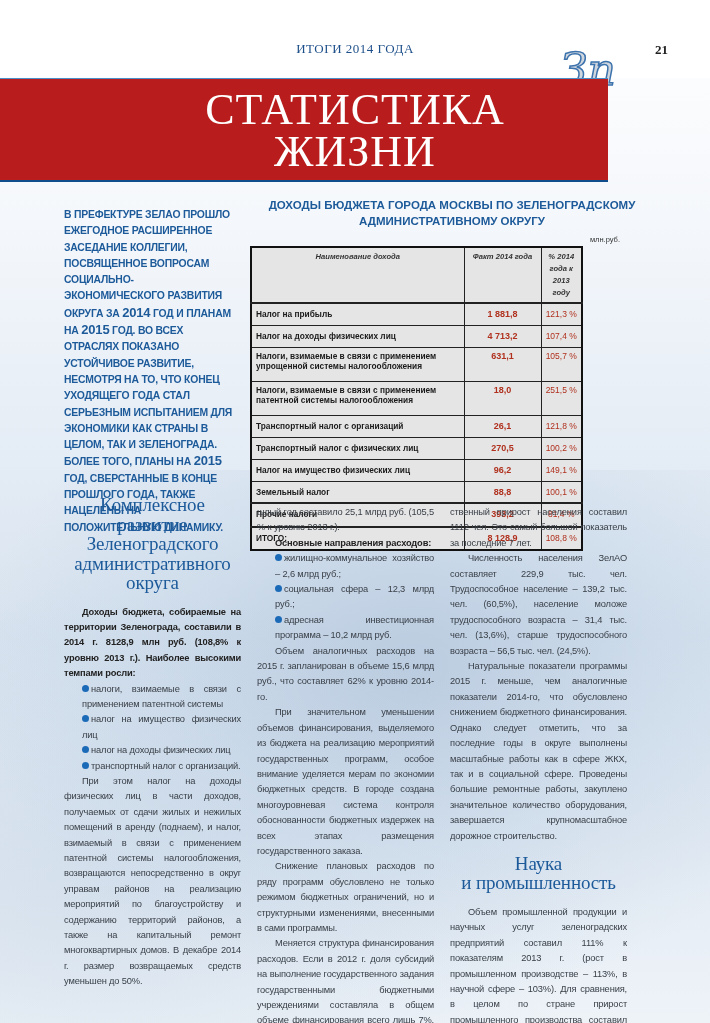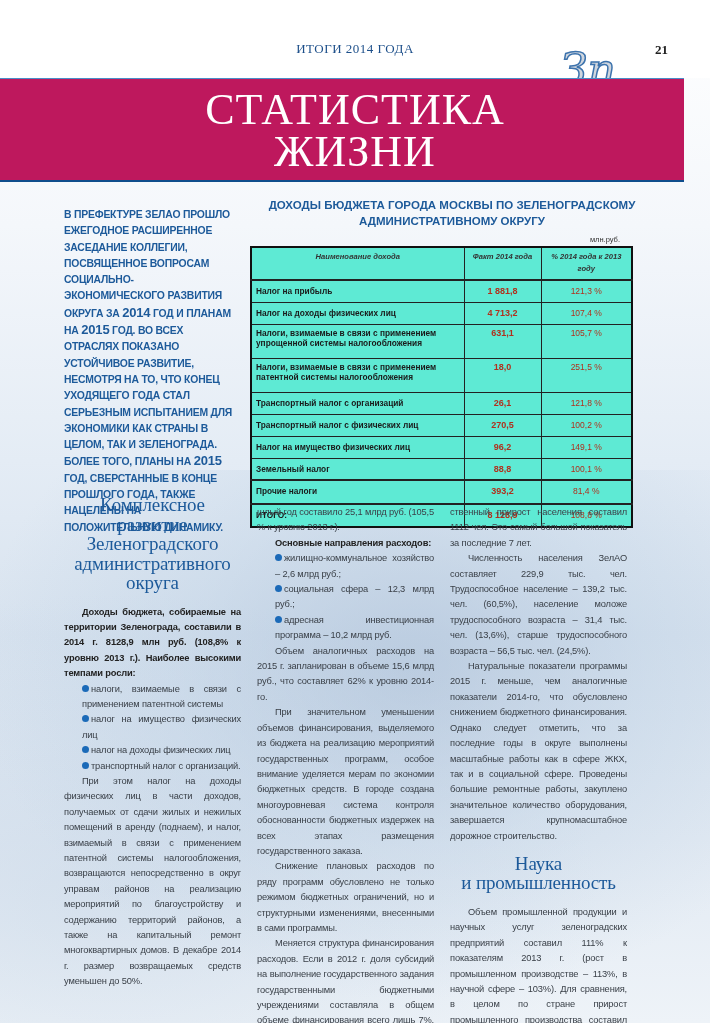--- a/index.html
+++ b/index.html
@@ -29,22 +29,22 @@
       position: absolute; left: 560px; top: 48px; width: 66px; height: 52px;
       font-family: "DejaVu Serif", serif; font-style: italic; font-size: 44px; line-height: 44px;
       color: #d0d6de;
       -webkit-text-stroke: 1.5px #3d73ad;
     }
     .page-number {
       position: absolute; left: 655px; top: 42px; font-family: "Liberation Serif", serif;
       font-weight: bold; font-size: 13px; color: #222;
     }
     .banner {
-      position: absolute; left: 0; top: 78px; width: 684px; height: 104px;
-      background: #be185d;
+      position: absolute; left: 0; top: 78px; width: 608px; height: 104px;
+      background: #b91c1c;
       border-bottom: 2px solid #0f4d8c;
       border-top: 1px solid #4a8cc8;
     }
     .banner-title {
       position: absolute; left: 0; width: 710px; text-align: center; color: #fff;
       font-family: "Liberation Serif", serif; font-size: 44px; line-height: 42px; letter-spacing: 1px;
     }
     .banner-title.l1 { top: 10px; }
     .banner-title.l2 { top: 52px; }
 
@@ -56,22 +56,22 @@
     .intro .big { font-size: 13px; text-align: right; }
 
     .table-title {
       position: absolute; left: 262px; width: 380px; top: 197px; text-align: center;
       font-weight: bold; color: #1d5a9a; font-size: 11.5px; line-height: 16px; text-transform: uppercase;
     }
     .table-unit {
       position: absolute; left: 560px; top: 235px; width: 60px; text-align: right; font-size: 7.5px; color: #333;
     }
     table.income {
-      position: absolute; left: 250px; top: 246px; width: 383px;
-      border-collapse: collapse; background: #5eead4;
+      position: absolute; left: 250px; top: 246px; width: 333px;
+      border-collapse: collapse; background: #e5e5e5;
       border: 2px solid #111;
       font-size: 8.3px;
     }
     table.income th, table.income td {
       border: 1px solid #222; padding: 3px 4px; vertical-align: top;
     }
     table.income th {
       font-weight: bold; font-style: italic; color: #333; text-align: center; font-size: 7.6px; line-height: 12px;
       height: 33px; border-bottom: 2px solid #222;
     }

